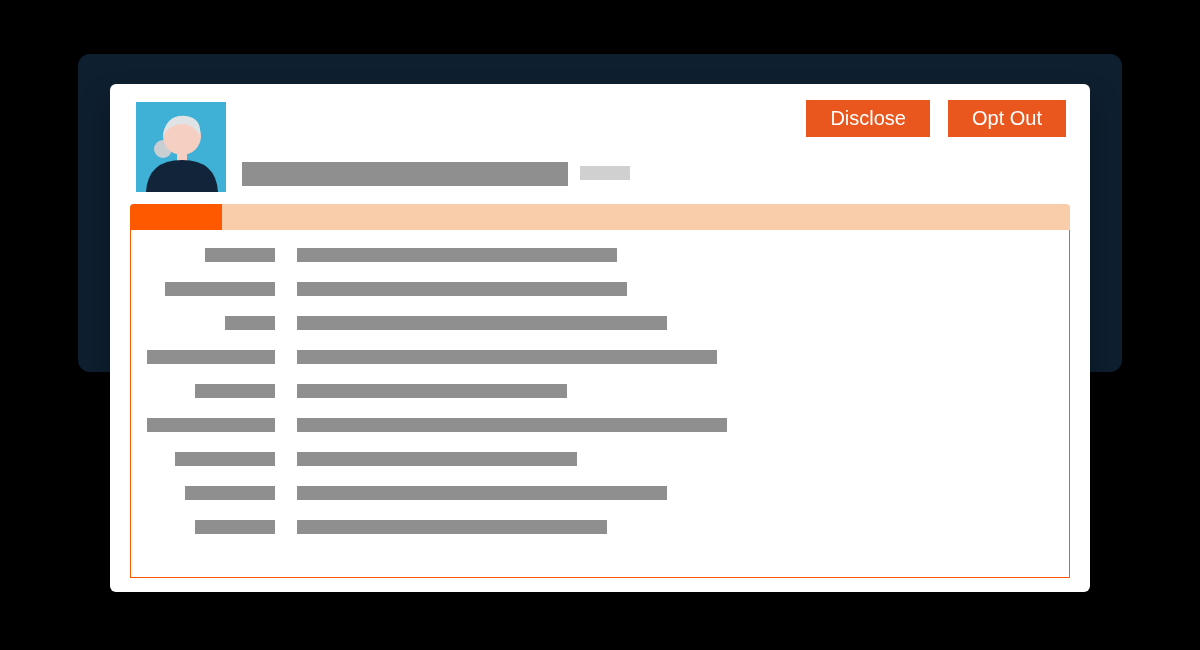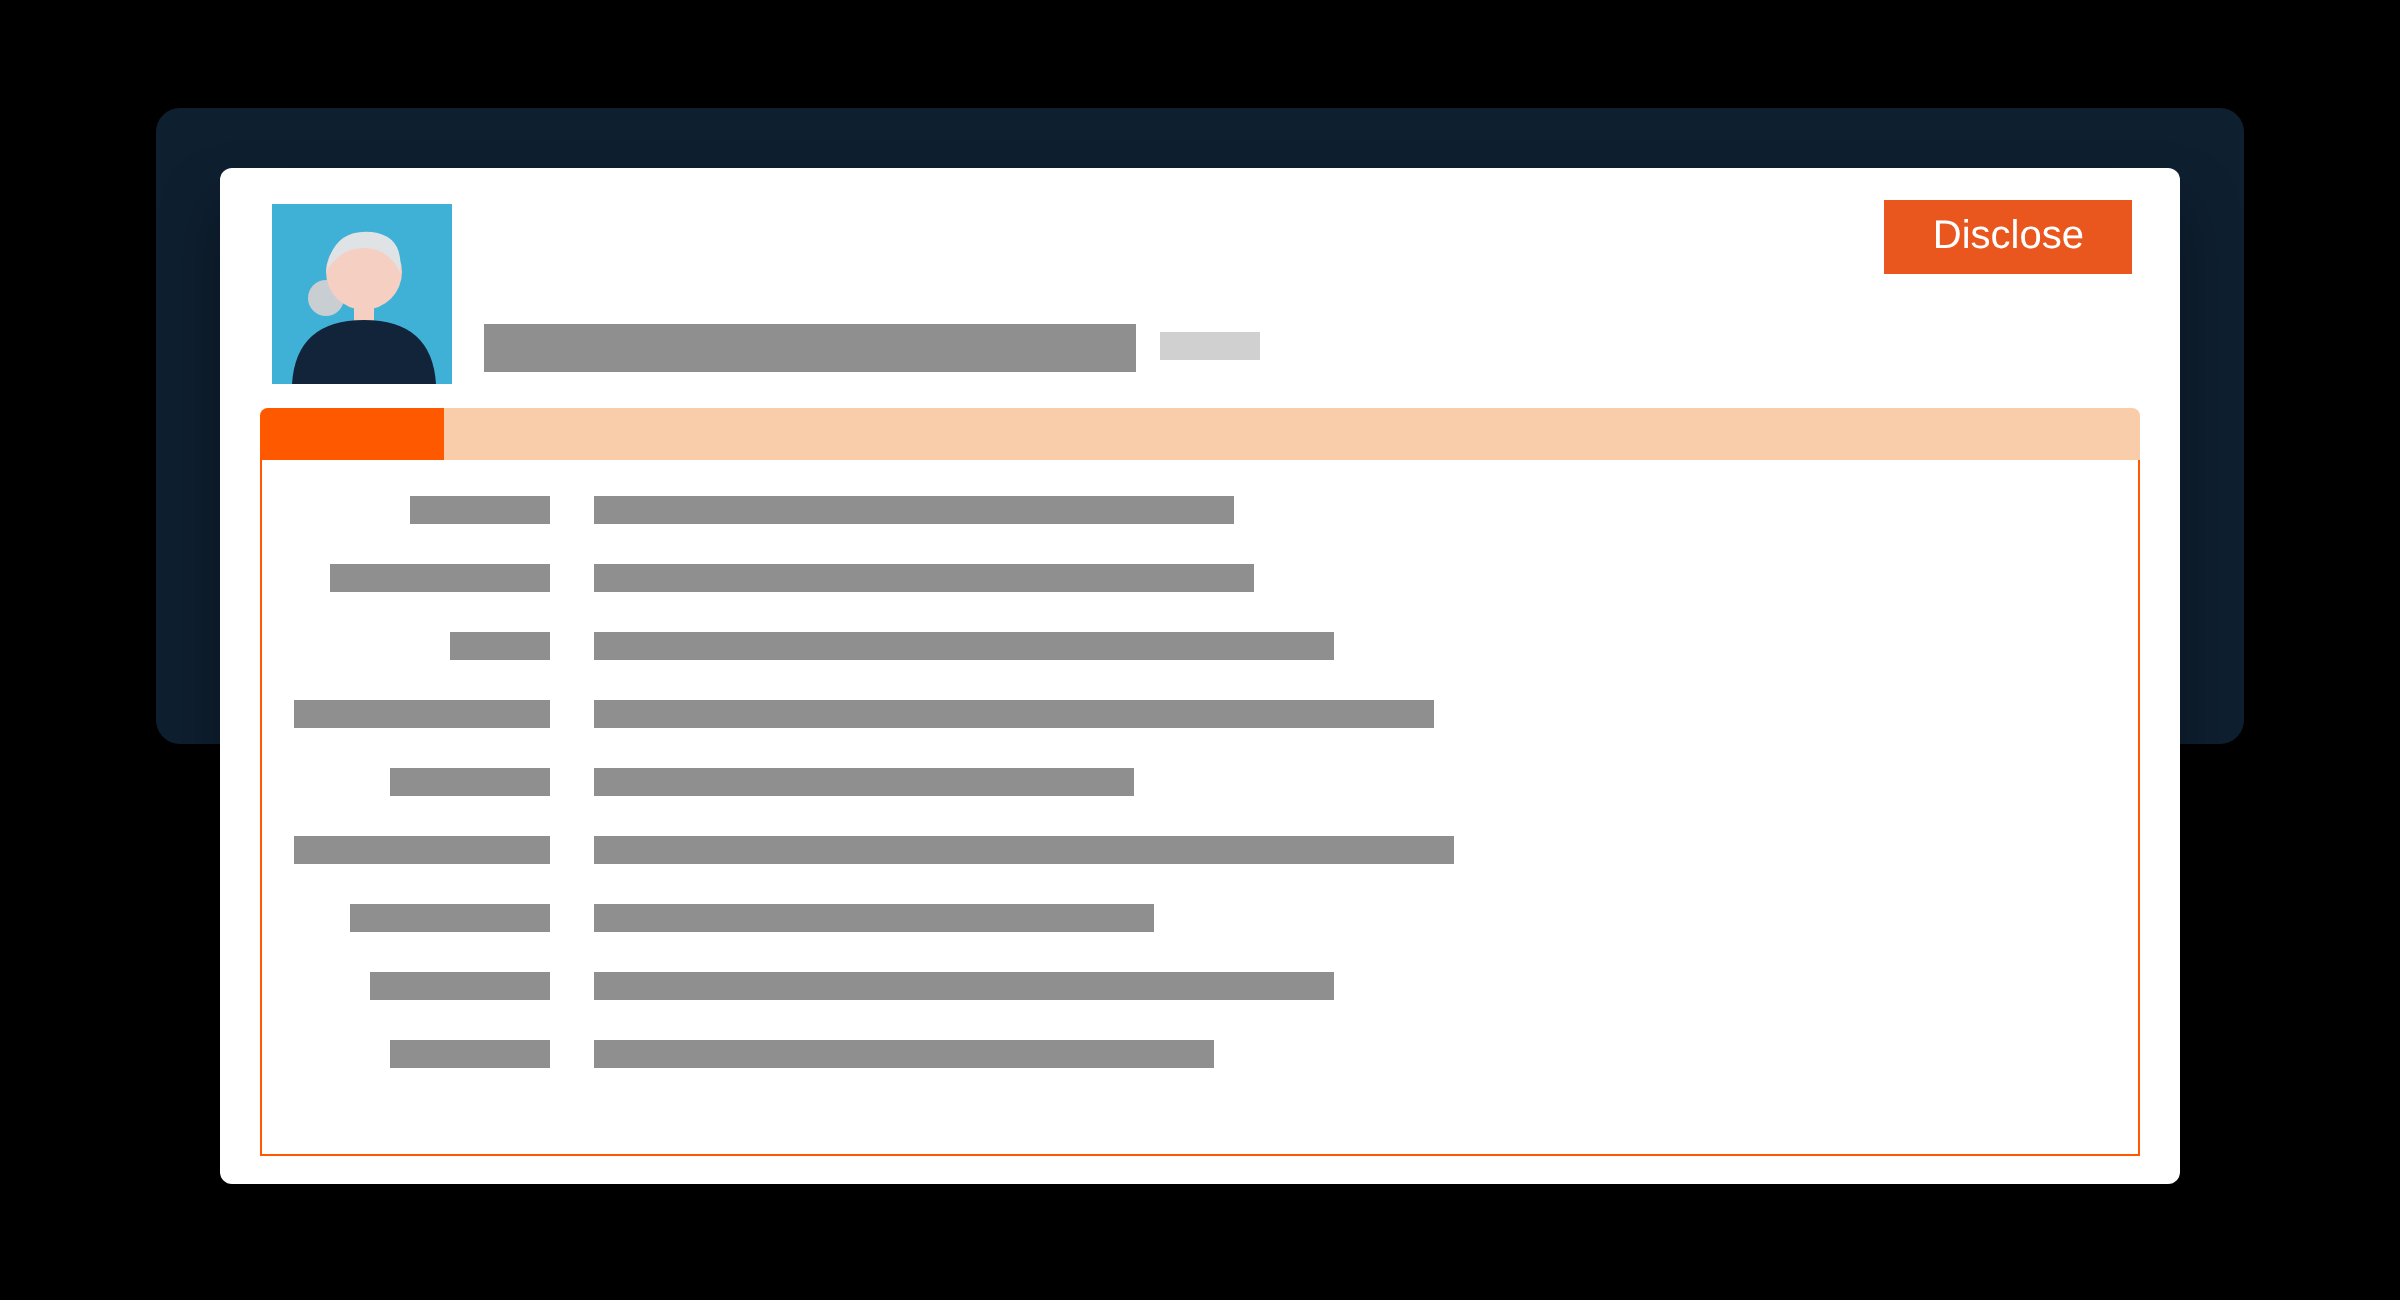--- a/index.html
+++ b/index.html
@@ -153,20 +153,21 @@
           <path d="M27 34 Q30 12 50 14 Q66 16 64 34 Q58 22 46 22 Q34 22 27 34 Z" fill="#dfe3e6"></path>
 
           <rect x="41" y="50" width="10" height="10" fill="#f6cfc3"></rect>
 
           <path d="M10 90 Q12 58 46 58 Q80 58 82 90 Z" fill="#12243a"></path>
         </svg>
       </div>
 
       <div class="buttons">
         <button class="btn">Disclose</button>
+        <button class="btn">Opt Out</button>
       </div>
 
       <div class="name-bar"></div>
       <div class="sub-bar"></div>
     </div>
 
     <div class="tab-strip">
       <div class="tab-active"></div>
     </div>
 

